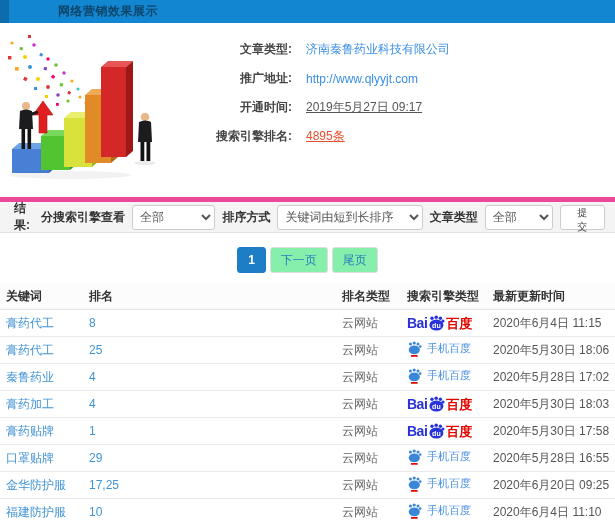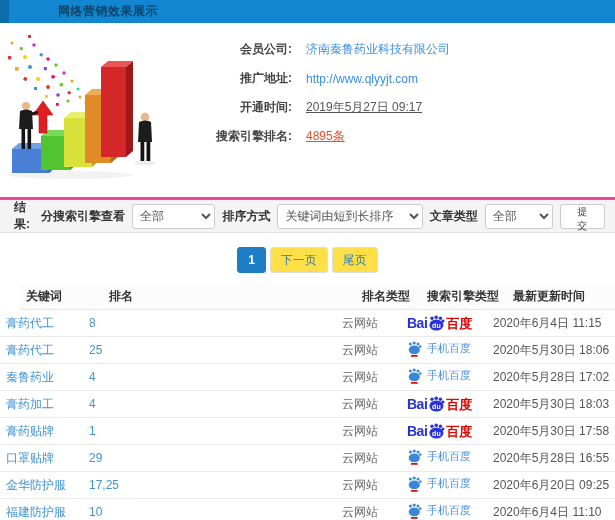--- a/index.html
+++ b/index.html
@@ -16,37 +16,37 @@
   .topsec { display:flex; height:168px; background:#fff; }
   .illus { width:180px; height:160px; margin-top:6px; flex:0 0 auto; }
   .profile { flex:1; padding-top:12px; }
   .prow { display:flex; align-items:center; height:29px; }
   .flabel { width:112px; text-align:right; font-weight:bold; color:#444; flex:0 0 auto; }
   .fvalue { margin-left:14px; color:#555;text-decoration:underline; }
   .fvalue.link { color:#3a8ee6; text-decoration:none; cursor:pointer; }
   .fvalue.highlight { color:#e4502e; }
 
   
-  .filterbar { margin-top:6px; height:36px; background:#f4f4f4; border-top:3px solid #ec4899; border-bottom:1px solid #e2e2e2; display:flex; align-items:center; padding:0 10px 0 14px; }
+  .filterbar { margin-top:6px; height:36px; background:#f4f4f4; border-top:5px solid #ec4899; border-bottom:1px solid #e2e2e2; display:flex; align-items:center; padding:0 10px 0 14px; }
   .result-label { font-weight:bold; color:#333; }
   .controls { margin-left:auto; display:flex; align-items:center; gap:7px; }
   .ctl-label { font-weight:bold; color:#333; white-space:nowrap; }
   select { height:25px; border:1px solid #ccc; border-radius:3px; background:#fff; color:#555; font-size:12px; font-family:inherit; padding:0 3px; }
   .sel-engine { width:86px; } .sel-sort { width:150px; } .sel-article { width:70px; }
   .submit-btn { height:25px; padding:0 12px; background:#fff; border:1px solid #ccc; border-radius:3px; color:#444; font-size:10px; font-family:inherit; cursor:pointer; }
 
   
   .pagination { display:flex; justify-content:center; align-items:center; gap:4px; margin:14px 0 10px 0; }
-  .pg { min-width:28px; height:26px; display:inline-flex; align-items:center; justify-content:center; padding:0 10px; border:1px solid #ddd; border-radius:3px; background:#fde047; color:#2a7bbd; cursor:pointer; }
+  .pg { min-width:28px; height:26px; display:inline-flex; align-items:center; justify-content:center; padding:0 10px; border:1px solid #ddd; border-radius:3px; background:#86efac; color:#2a7bbd; cursor:pointer; }
   .pg.active { background:#1d7ec6; border-color:#1d7ec6; color:#fff; font-weight:bold; }
 
   
   .table { width:100%; }
   .thead, .trow { display:grid; grid-template-columns:83px 253px 65px 86px 1fr; align-items:center; padding-left:6px; }
-  .thead { height:27px; font-weight:bold; color:#333; border-bottom:1px solid #e6e6e6; background:#fcfcfc;margin-left:20px; }
+  .thead { height:27px; font-weight:bold; color:#333; border-bottom:1px solid #e6e6e6; background:#fcfcfc; }
   .trow { height:27px; border-bottom:1px solid #e9e9e9; background:#fff; }
   .c a { color:#4193d5; text-decoration:none; cursor:pointer; }
   .c-ranktype { color:#666; }
   .c-date { color:#555; }
 
   
   .logo-baidu { display:inline-flex; align-items:flex-end; line-height:1; }
   .bd-bai { color:#2832d8; font-weight:bold; font-size:14px; letter-spacing:-.5px; }
   .bd-cn { color:#e10601; font-weight:bold; font-size:13px; }
   .logo-baidu svg { margin:0 1px -1px 1px; }
@@ -142,21 +142,21 @@
           <rect x="147" y="92" width="3" height="8" rx="1.5" fill="#1c1c1e"></rect>
           <rect x="140.5" y="113" width="3.8" height="19" fill="#141416"></rect>
           <rect x="146.5" y="113" width="3.8" height="19" fill="#141416"></rect>
           <ellipse cx="145" cy="134" rx="11" ry="2" fill="#000" opacity="0.08"></ellipse>
         </g>
         <ellipse cx="70" cy="146" rx="62" ry="4" fill="#000" opacity="0.05"></ellipse>
       </svg>
     </div>
     <div class="profile">
       <div class="prow">
-        <span class="flabel">会员公司:</span>
+        <span class="flabel">文章类型:</span>
         <a class="fvalue link">济南秦鲁药业科技有限公司</a>
       </div>
       <div class="prow">
         <span class="flabel">推广地址:</span>
         <a class="fvalue link">http://www.qlyyjt.com</a>
       </div>
       <div class="prow">
         <span class="flabel">开通时间:</span>
         <span class="fvalue">2019年5月27日 09:17</span>
       </div>

